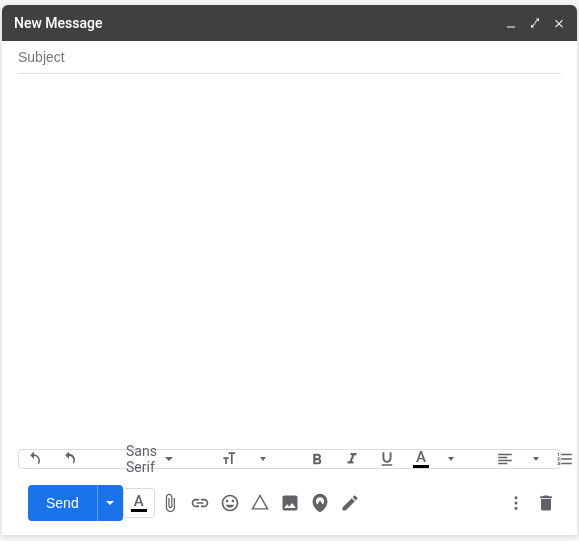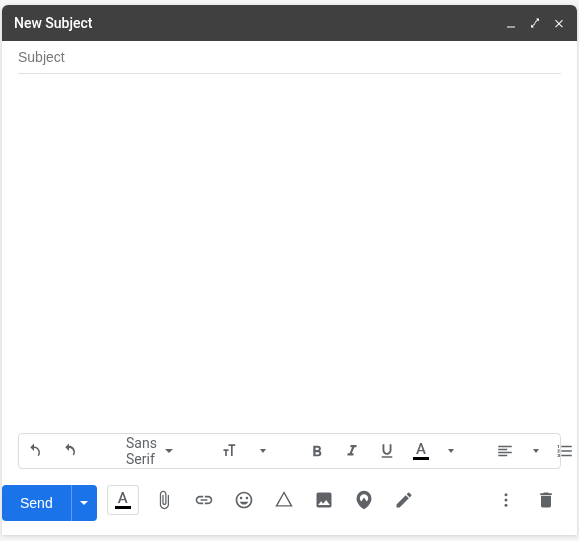--- a/index.html
+++ b/index.html
@@ -68,21 +68,21 @@
     padding: 12px 16px;
     font-size: 14px;
     color: #222;
     overflow: auto;
     outline: none;
   }
   .format-toolbar {
     margin: 0 16px 6px 16px;
     border: 1px solid #dadce0;
     border-radius: 4px;
-    height: 36px;
+    height: 20px;
     display: flex;
     align-items: center;
     padding: 0 6px;
     gap: 17px;
   }
   .format-toolbar .fbtn {
     width: 26px;
     height: 28px;
     display: flex;
     align-items: center;
@@ -102,23 +102,22 @@
     align-items: center;
     color: #5f6368;
     font-size: 14px;
     padding: 0 6px;
     cursor: pointer;
     gap: 8px;
   }
   .font-family .caret { width:0;height:0;border-left:4px solid transparent;border-right:4px solid transparent;border-top:4px solid #5f6368; }
   .bottom-row {
     display: flex;
-    align-items: flex-start;
-    padding: 10px 16px 14px 0;
-    gap: 10px;
+    align-items: center;
+    padding: 10px 16px 14px 26px;
   }
   .send-wrap { display: flex; }
   .send-btn {
     background: #1a73e8;
     color: #fff;
     border: none;
     font-size: 14px;
     font-weight: 500;
     padding: 0 18px;
     height: 36px;
@@ -162,21 +161,21 @@
     animation: blink 1s steps(1) infinite;
   }
   @keyframes blink { 50% { opacity: 0; } }
 </style>
 </head>
 <body>
 
 <div class="compose-window">
 
   <div class="titlebar">
-    <div class="title">New Subject</div>
+    <div class="title">New Message</div>
     <div class="win-controls">
       <span>
         <svg viewBox="0 0 24 24">
             <path d="M4 19h16v2H4z"></path>
           </svg>
       </span>
       <span>
         <svg viewBox="0 0 24 24">
             <path d="M21 3h-7l2.29 2.29L11 10.59 12.41 12 17.71 6.71 20 9V3zM3 21h7l-2.29-2.29L13 13.41 11.59 12 6.29 17.29 4 15v6z"></path>
           </svg>

